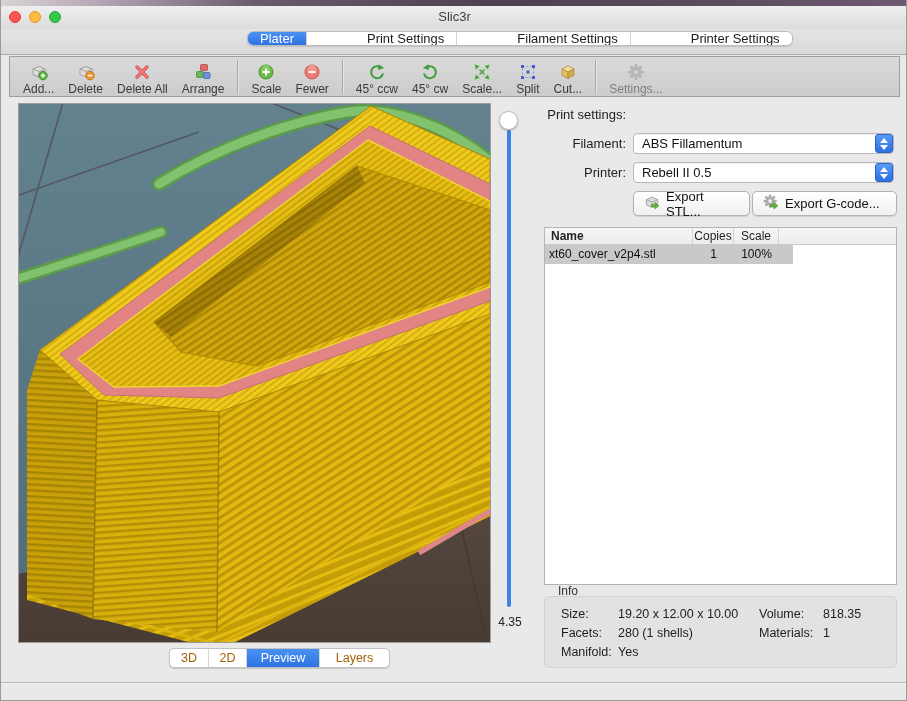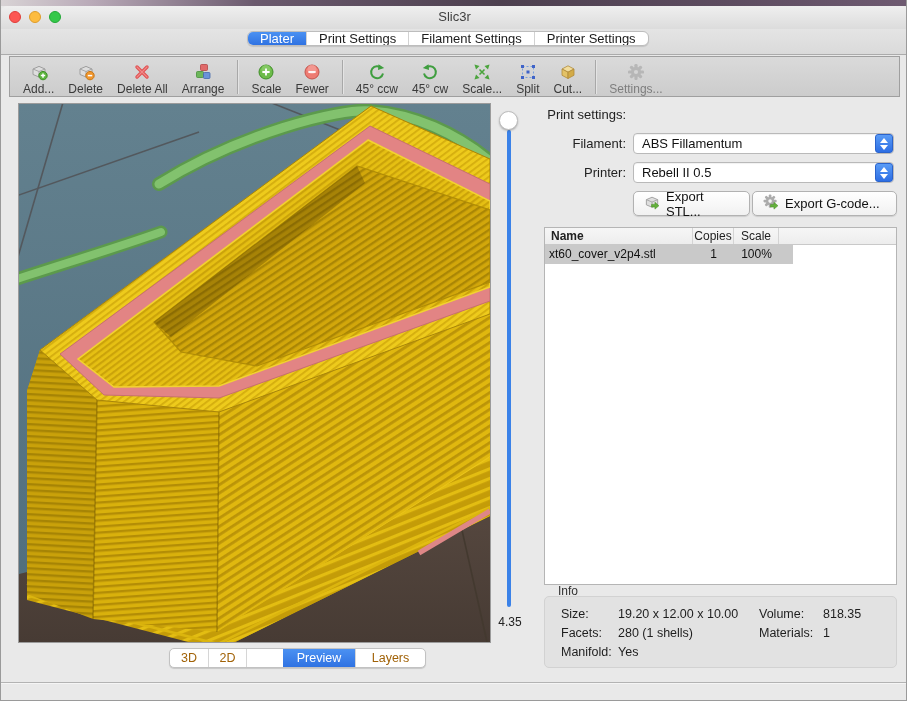--- a/index.html
+++ b/index.html
@@ -20,21 +20,21 @@
   #tl-close{left:8px;background:#fc5753;border:1px solid #df3e3a;}
   #tl-min{left:28px;background:#fdbc40;border:1px solid #de9c2b;}
   #tl-max{left:48px;background:#34c84a;border:1px solid #23a837;}
   #win-title{position:absolute;left:0;right:0;top:3px;text-align:center;font-size:13px;color:#404040;}
 
   
   #tabbar{left:0;top:29px;width:907px;height:26px;background:linear-gradient(#e4e4e4,#dadada);
     border-bottom:1px solid #ababab;}
   #tabgroup{position:absolute;left:246px;top:2px;height:15px;display:flex;
     border:1px solid #bdbdbd;border-radius:6px;background:#fff;overflow:hidden;
-    box-shadow:0 1px 1px rgba(0,0,0,.12);}
+    box-shadow:0 1px 1px rgba(0,0,0,.12);gap:48px;}
   .tab{height:100%;display:flex;align-items:center;justify-content:center;font-size:13px;
     color:#1c1c1c;border-right:1px solid #d2d2d2;padding:0 12px;cursor:default;}
   .tab:last-child{border-right:none;}
   .tab.active{background:linear-gradient(#4b91f2,#2f72e2);color:#fff;}
 
   
   #toolbar{left:8px;top:56px;width:891px;height:41px;background:linear-gradient(#dadada,#cccccc);
     border:1px solid #9f9f9f;display:flex;align-items:center;padding:0 6px;}
   .tool{display:flex;flex-direction:column;align-items:center;justify-content:flex-end;
     height:38px;padding:0 7px;font-size:12px;color:#3a3a3a;line-height:14px;cursor:default;}
@@ -51,21 +51,21 @@
   #slider-knob{left:498px;top:111px;width:19px;height:19px;border-radius:50%;background:#fff;
     border:1px solid #bdbdbd;box-shadow:0 1px 2px rgba(0,0,0,.25);}
   #slider-value{left:486px;top:615px;width:46px;text-align:center;font-size:12px;color:#222;}
 
   
   #viewseg{left:168px;top:648px;height:20px;display:flex;border:1px solid #c2c2c2;border-radius:5px;
     background:#fff;overflow:hidden;box-shadow:0 1px 1px rgba(0,0,0,.15);}
   .vseg{display:flex;align-items:center;justify-content:center;font-size:12.5px;color:#a16207;
     border-right:1px solid #d6d6d6;cursor:default;}
   .vseg:last-child{border-right:none;}
-  .vseg.active{background:linear-gradient(#4b91f2,#2f72e2);color:#fff;margin-left:36px;}
+  .vseg.active{background:linear-gradient(#4b91f2,#2f72e2);color:#fff;}
 
   
   .prow-label{position:absolute;left:500px;width:125px;height:21px;line-height:21px;
     text-align:right;font-size:13px;color:#222;}
   .pselect{position:absolute;left:632px;width:261px;height:21px;background:#fff;
     border:1px solid #b9b9b9;border-radius:4px;font-size:13px;line-height:19px;
     padding-left:8px;color:#111;box-shadow:inset 0 1px 1px rgba(0,0,0,.06);}
   .stepper{position:absolute;right:0px;top:0px;width:18px;height:19px;border-radius:3px;
     background:linear-gradient(#5a9cf6,#2d6ee4);border:1px solid #2a63cc;}
   .stepper .up,.stepper .dn{position:absolute;left:4px;width:0;height:0;

